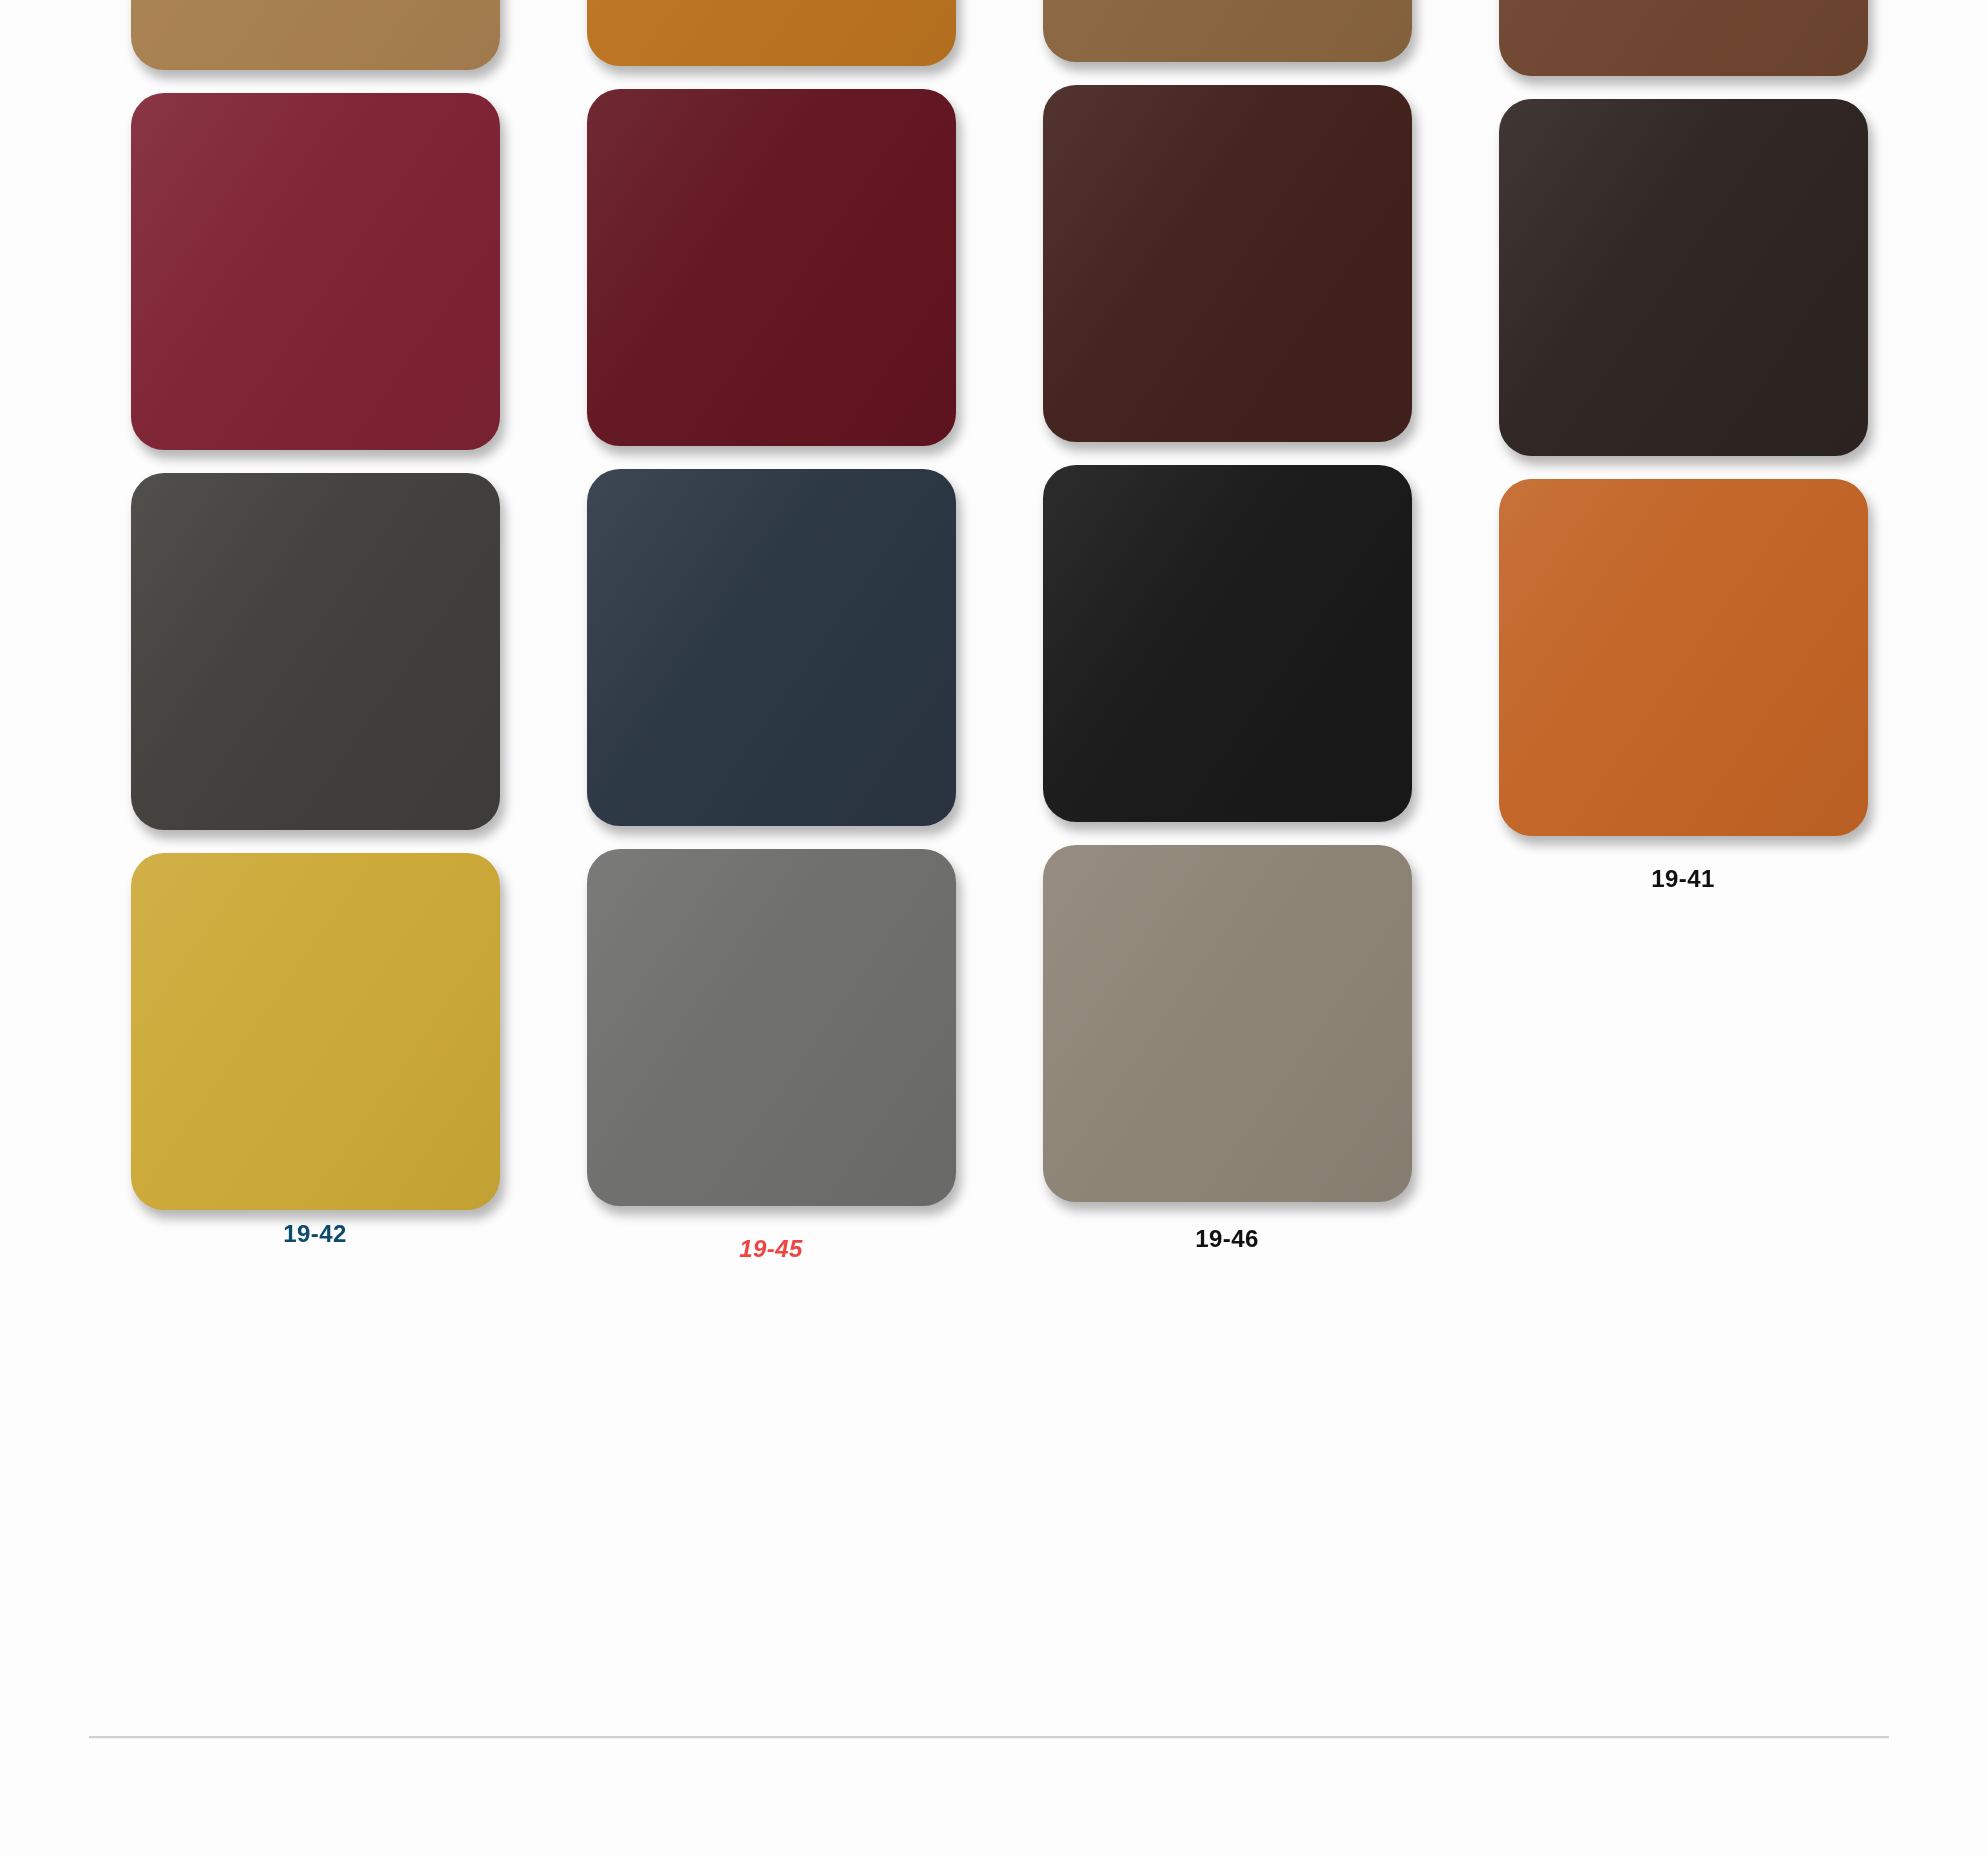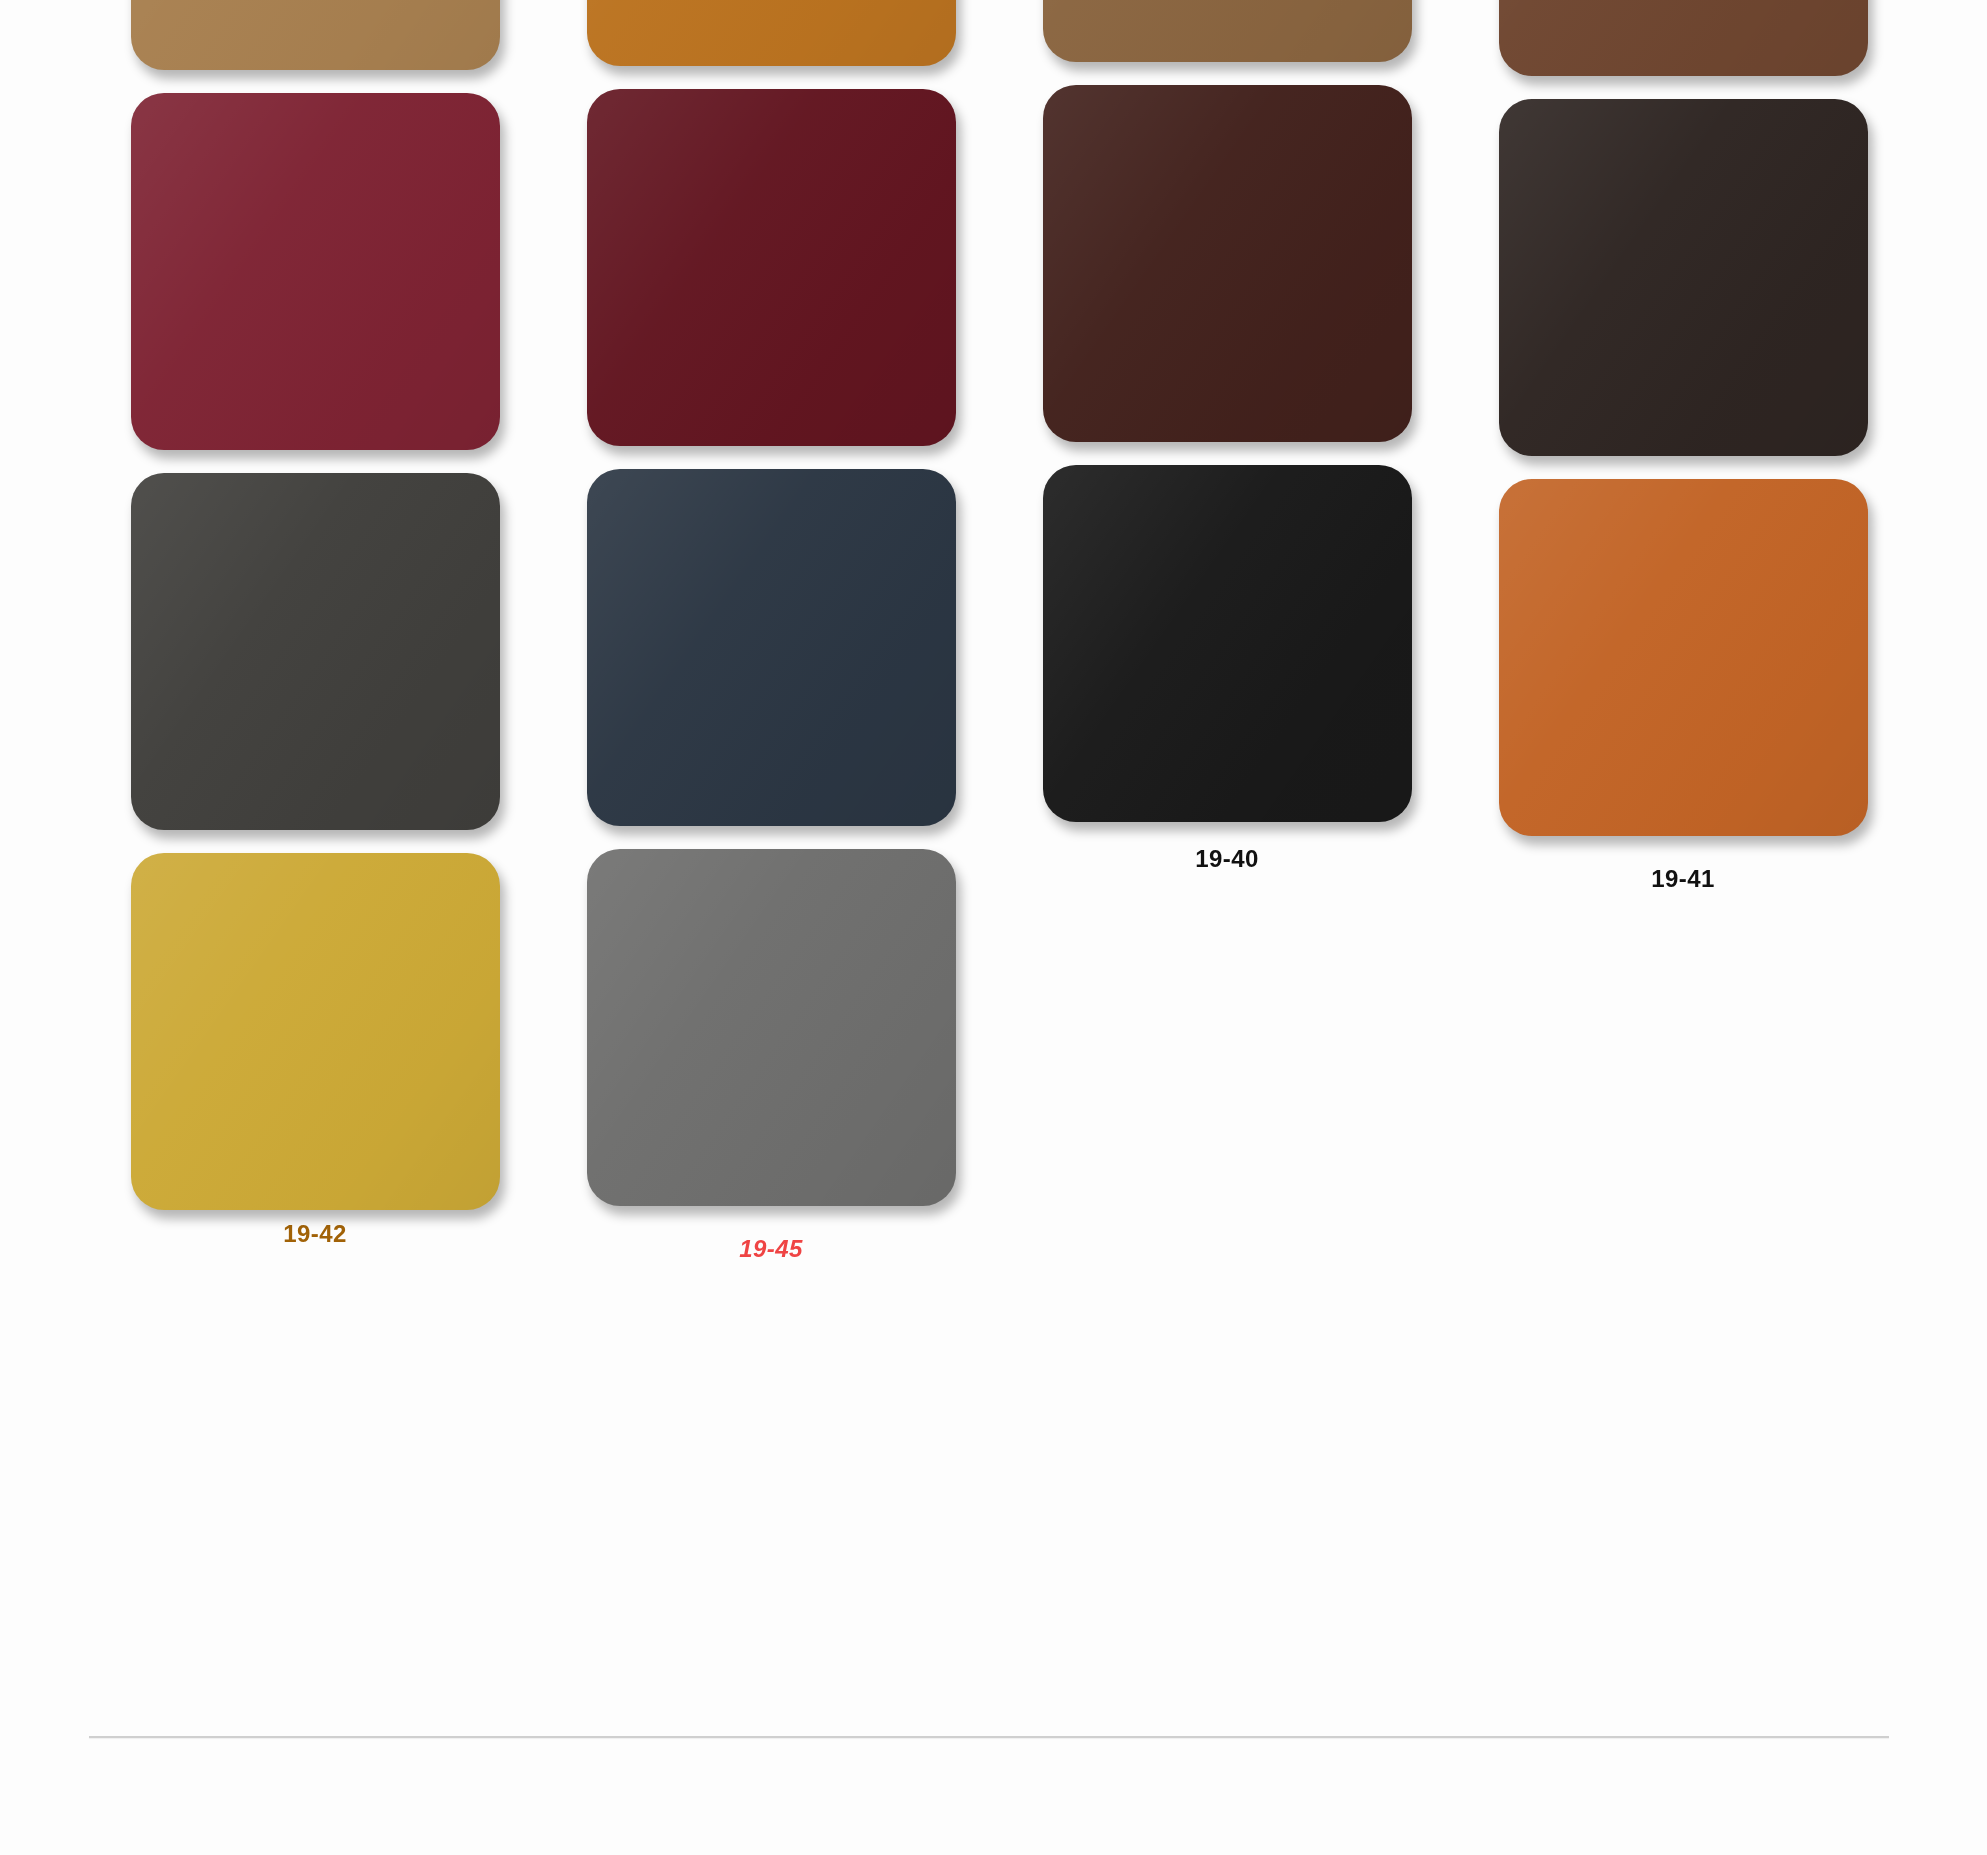--- a/index.html
+++ b/index.html
@@ -158,25 +158,29 @@
       </div>
       <div class="swatch-cell">
         <div class="swatch-chip" style="background-color: rgb(194, 100, 38);"></div>
         <div class="swatch-label" style="color: rgb(17, 17, 17);">19-41</div>
       </div>
     </div>
 
     <div class="swatch-row">
       <div class="swatch-cell">
         <div class="swatch-chip" style="background-color: rgb(204, 169, 54);"></div>
-        <div class="swatch-label" style="color: #a16207; margin-top: 10px;">19-42</div>
+        <div class="swatch-label" style="color: #0c4a6e; margin-top: 10px;">19-42</div>
       </div>
       <div class="swatch-cell">
         <div class="swatch-chip" style="background-color: rgb(110, 110, 109);"></div>
         <div class="swatch-label" style="color: #ef4444; font-style: italic;">19-45</div>
+      </div>
+      <div class="swatch-cell">
+        <div class="swatch-chip" style="background-color: rgb(141, 131, 117);"></div>
+        <div class="swatch-label" style="color: rgb(17, 17, 17);">19-46</div>
       </div>
     </div>
 
   </div>
 
   <div id="bottom-divider" style="background-color: rgb(207, 207, 207);"></div>
 
 </div>
 
 

